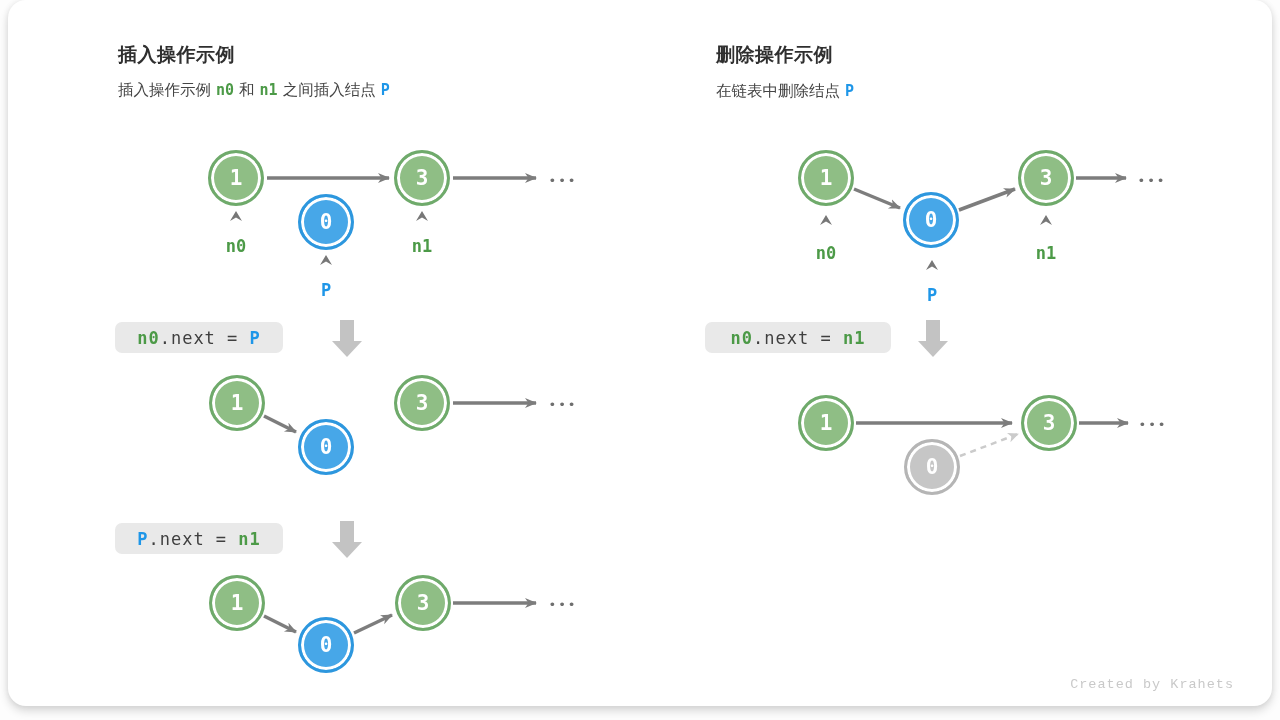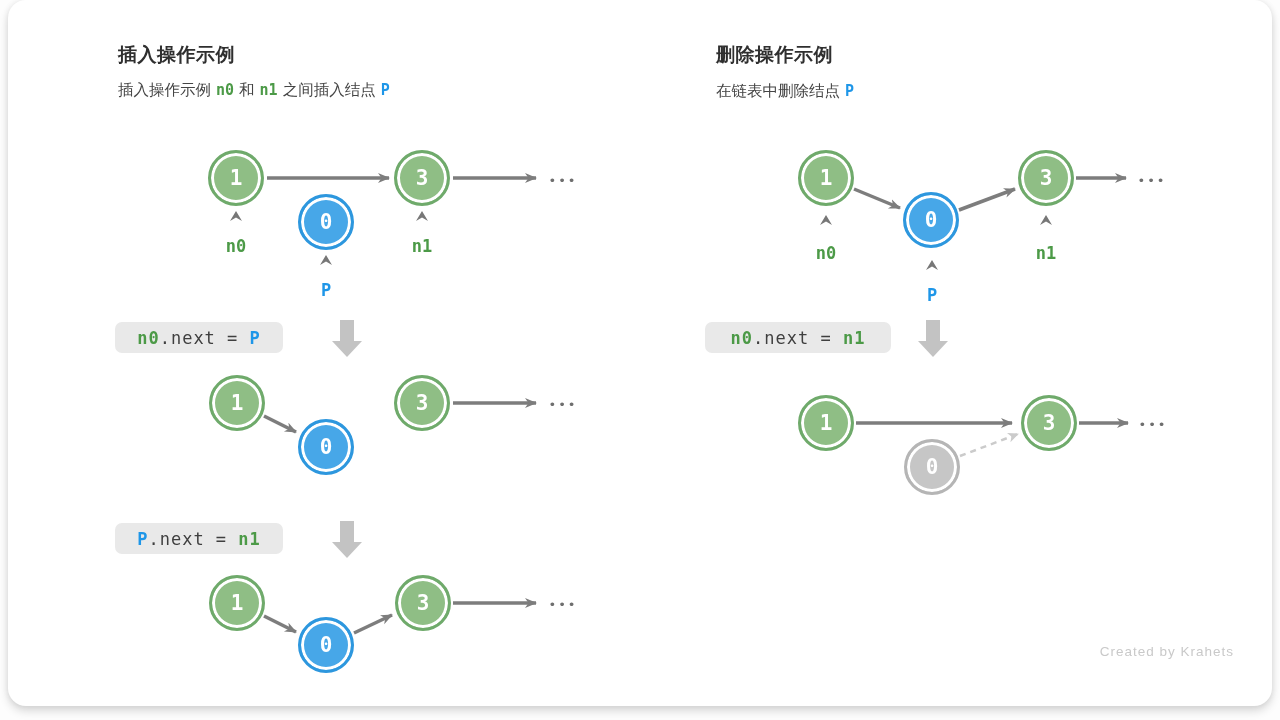--- a/index.html
+++ b/index.html
@@ -21,22 +21,22 @@
   .node.gray{background:var(--gray-fill);border:3px solid var(--gray-ring);}
   .ptr-label{position:absolute;z-index:4;transform:translateX(-50%);
     font-family:"DejaVu Sans Mono",monospace;font-weight:bold;font-size:17px;white-space:nowrap;}
   .dots{position:absolute;z-index:4;transform:translate(-50%,-50%);
     font-size:13px;letter-spacing:2px;color:var(--dots);font-family:"DejaVu Sans",sans-serif;}
   .code-box{position:absolute;z-index:4;height:31px;border-radius:7px;background:var(--code-bg);
     display:flex;align-items:center;justify-content:center;
     font-family:"DejaVu Sans Mono",monospace;font-size:17px;letter-spacing:1px;color:var(--code-text);}
   .code-box .plain{white-space:pre;color:var(--code-text);}
   .code-box .tg,.code-box .tb{font-weight:bold;}
-  .footer{position:absolute;z-index:3;right:46px;top:644px;
-    font-family:Liberation Sans, sans-serif;font-size:13.5px;letter-spacing:1px;color:var(--footer);}
+  .footer{position:absolute;z-index:3;right:46px;top:677px;
+    font-family:Liberation Mono, monospace;font-size:13.5px;letter-spacing:1px;color:var(--footer);}
 </style>
 </head>
 <body>
 
 <div class="card"></div>
 
 <svg class="overlay" width="1280" height="720" viewBox="0 0 1280 720">
   <defs>
     <marker id="ah" markerWidth="14" markerHeight="12" refX="11" refY="5" orient="auto" markerUnits="userSpaceOnUse">
       <path d="M0,0 L12,5 L0,10 L3.5,5 Z" fill="#7D7D7D"></path>

